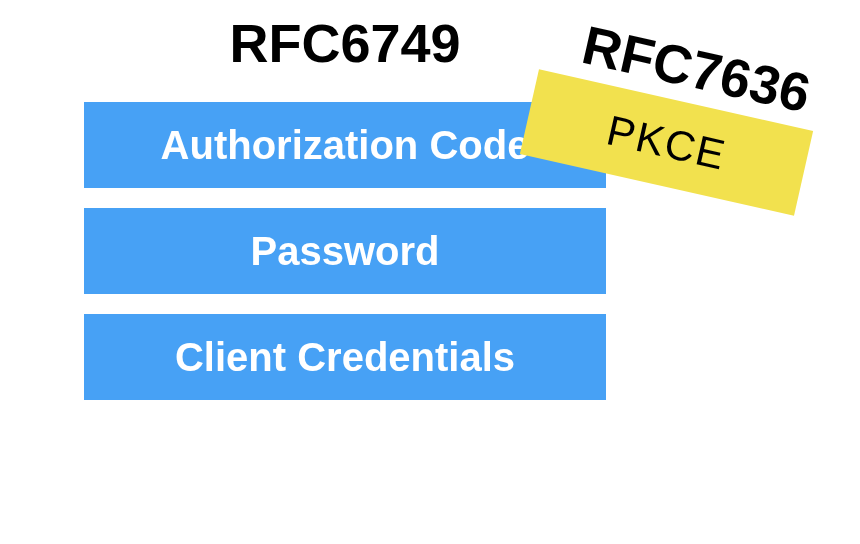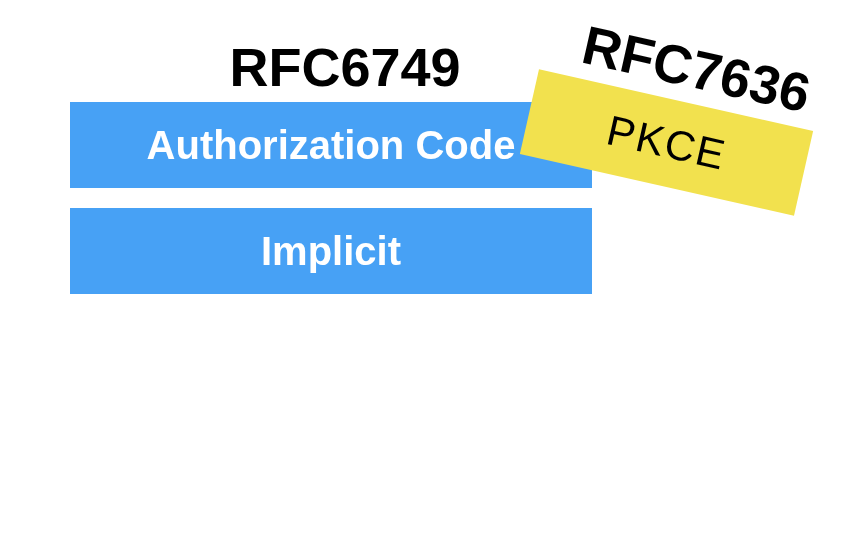--- a/index.html
+++ b/index.html
@@ -17,25 +17,24 @@
   .rfc6749-title {
     position: absolute;
     left: 345px;
     top: 16px;
     transform: translateX(-50%);
     font-size: 54px;
     font-weight: 700;
     line-height: 1;
     color: var(--title-text, #000);
     white-space: nowrap;
-    margin-top: 24px;
   }
   .bars {
     position: absolute;
-    left: 70px;
+    left: 84px;
     top: 102px;
     width: 522px;
   }
   .bar {
     width: 522px;
     height: 86px;
     margin-bottom: 20px;
     background: var(--bar-blue, #47a1f5);
     display: flex;
     align-items: center;
@@ -85,21 +84,24 @@
 
 <div class="canvas">
 
   <div class="rfc6749-title">RFC6749</div>
 
   <div class="bars">
     <div class="bar">
       <span class="bar-label">Authorization Code</span>
     </div>
     <div class="bar">
-      <span class="bar-label">Implicit</span>
+      <span class="bar-label">Password</span>
+    </div>
+    <div class="bar">
+      <span class="bar-label">Client Credentials</span>
     </div>
   </div>
 
   <div class="pkce-group" style="transform: rotate(12.7deg);">
     <div class="rfc7636-title">RFC7636</div>
     <span class="pkce-label">PKCE</span>
   </div>
 
 </div>
 

